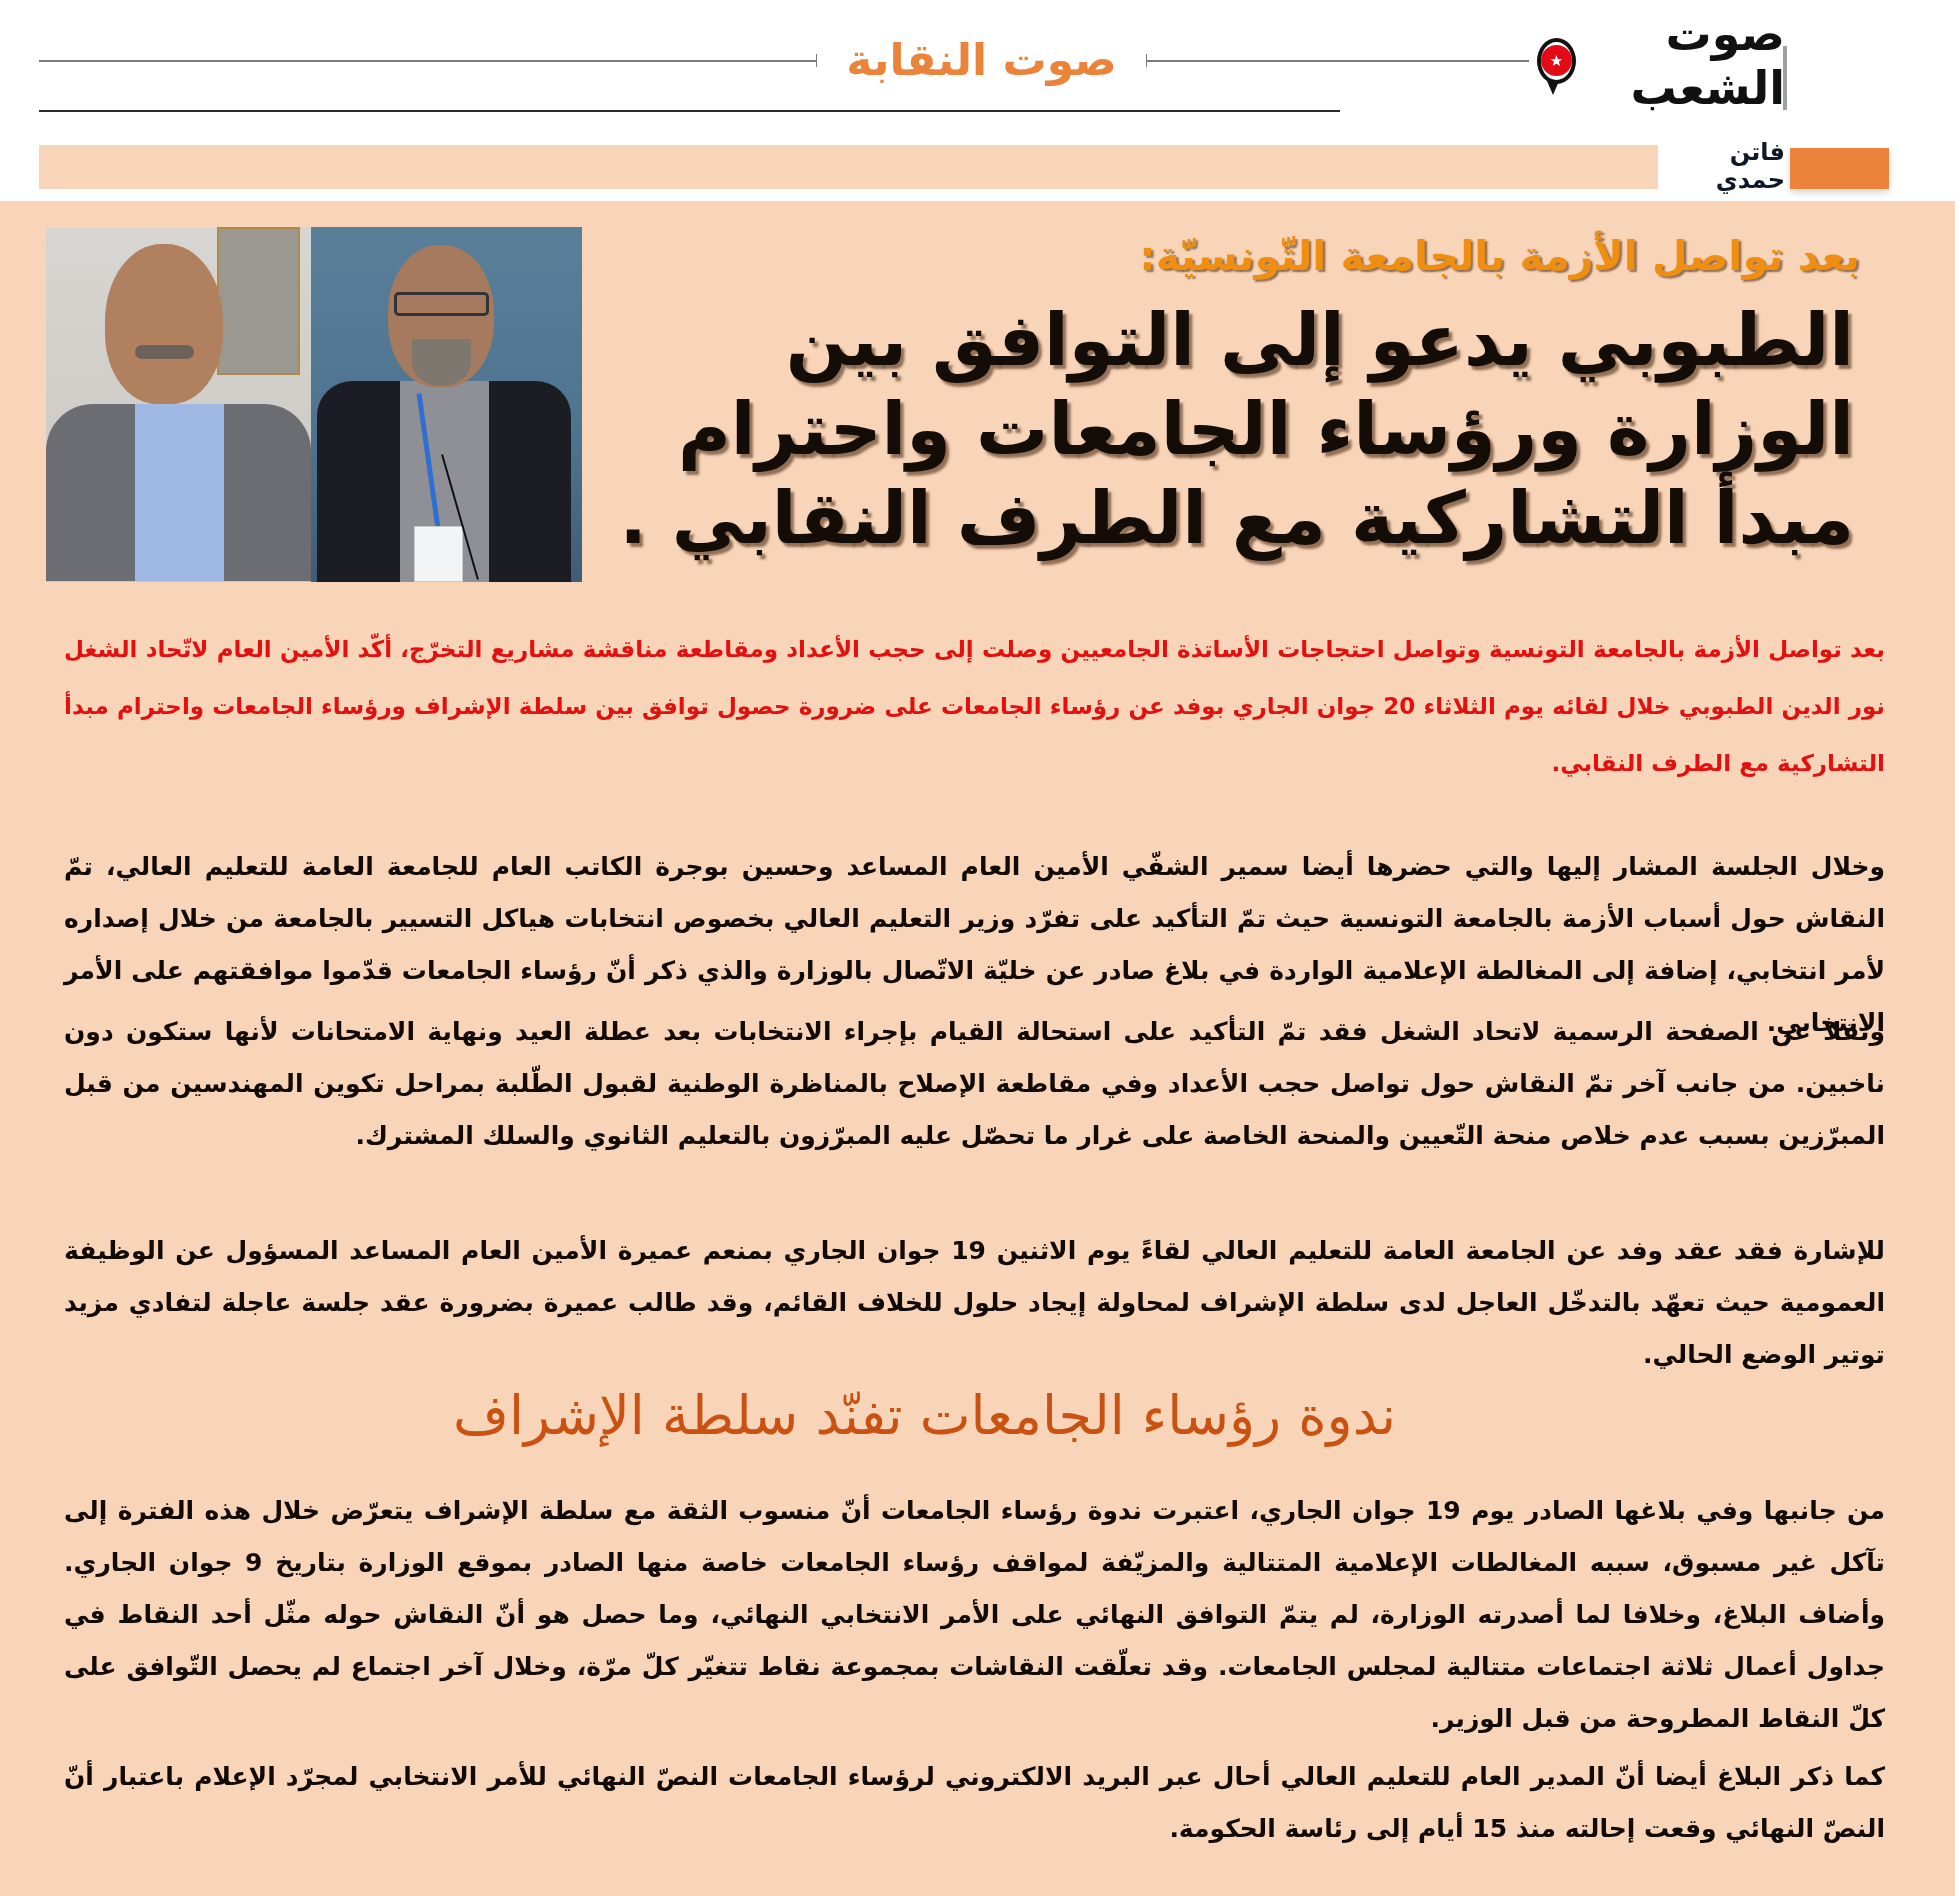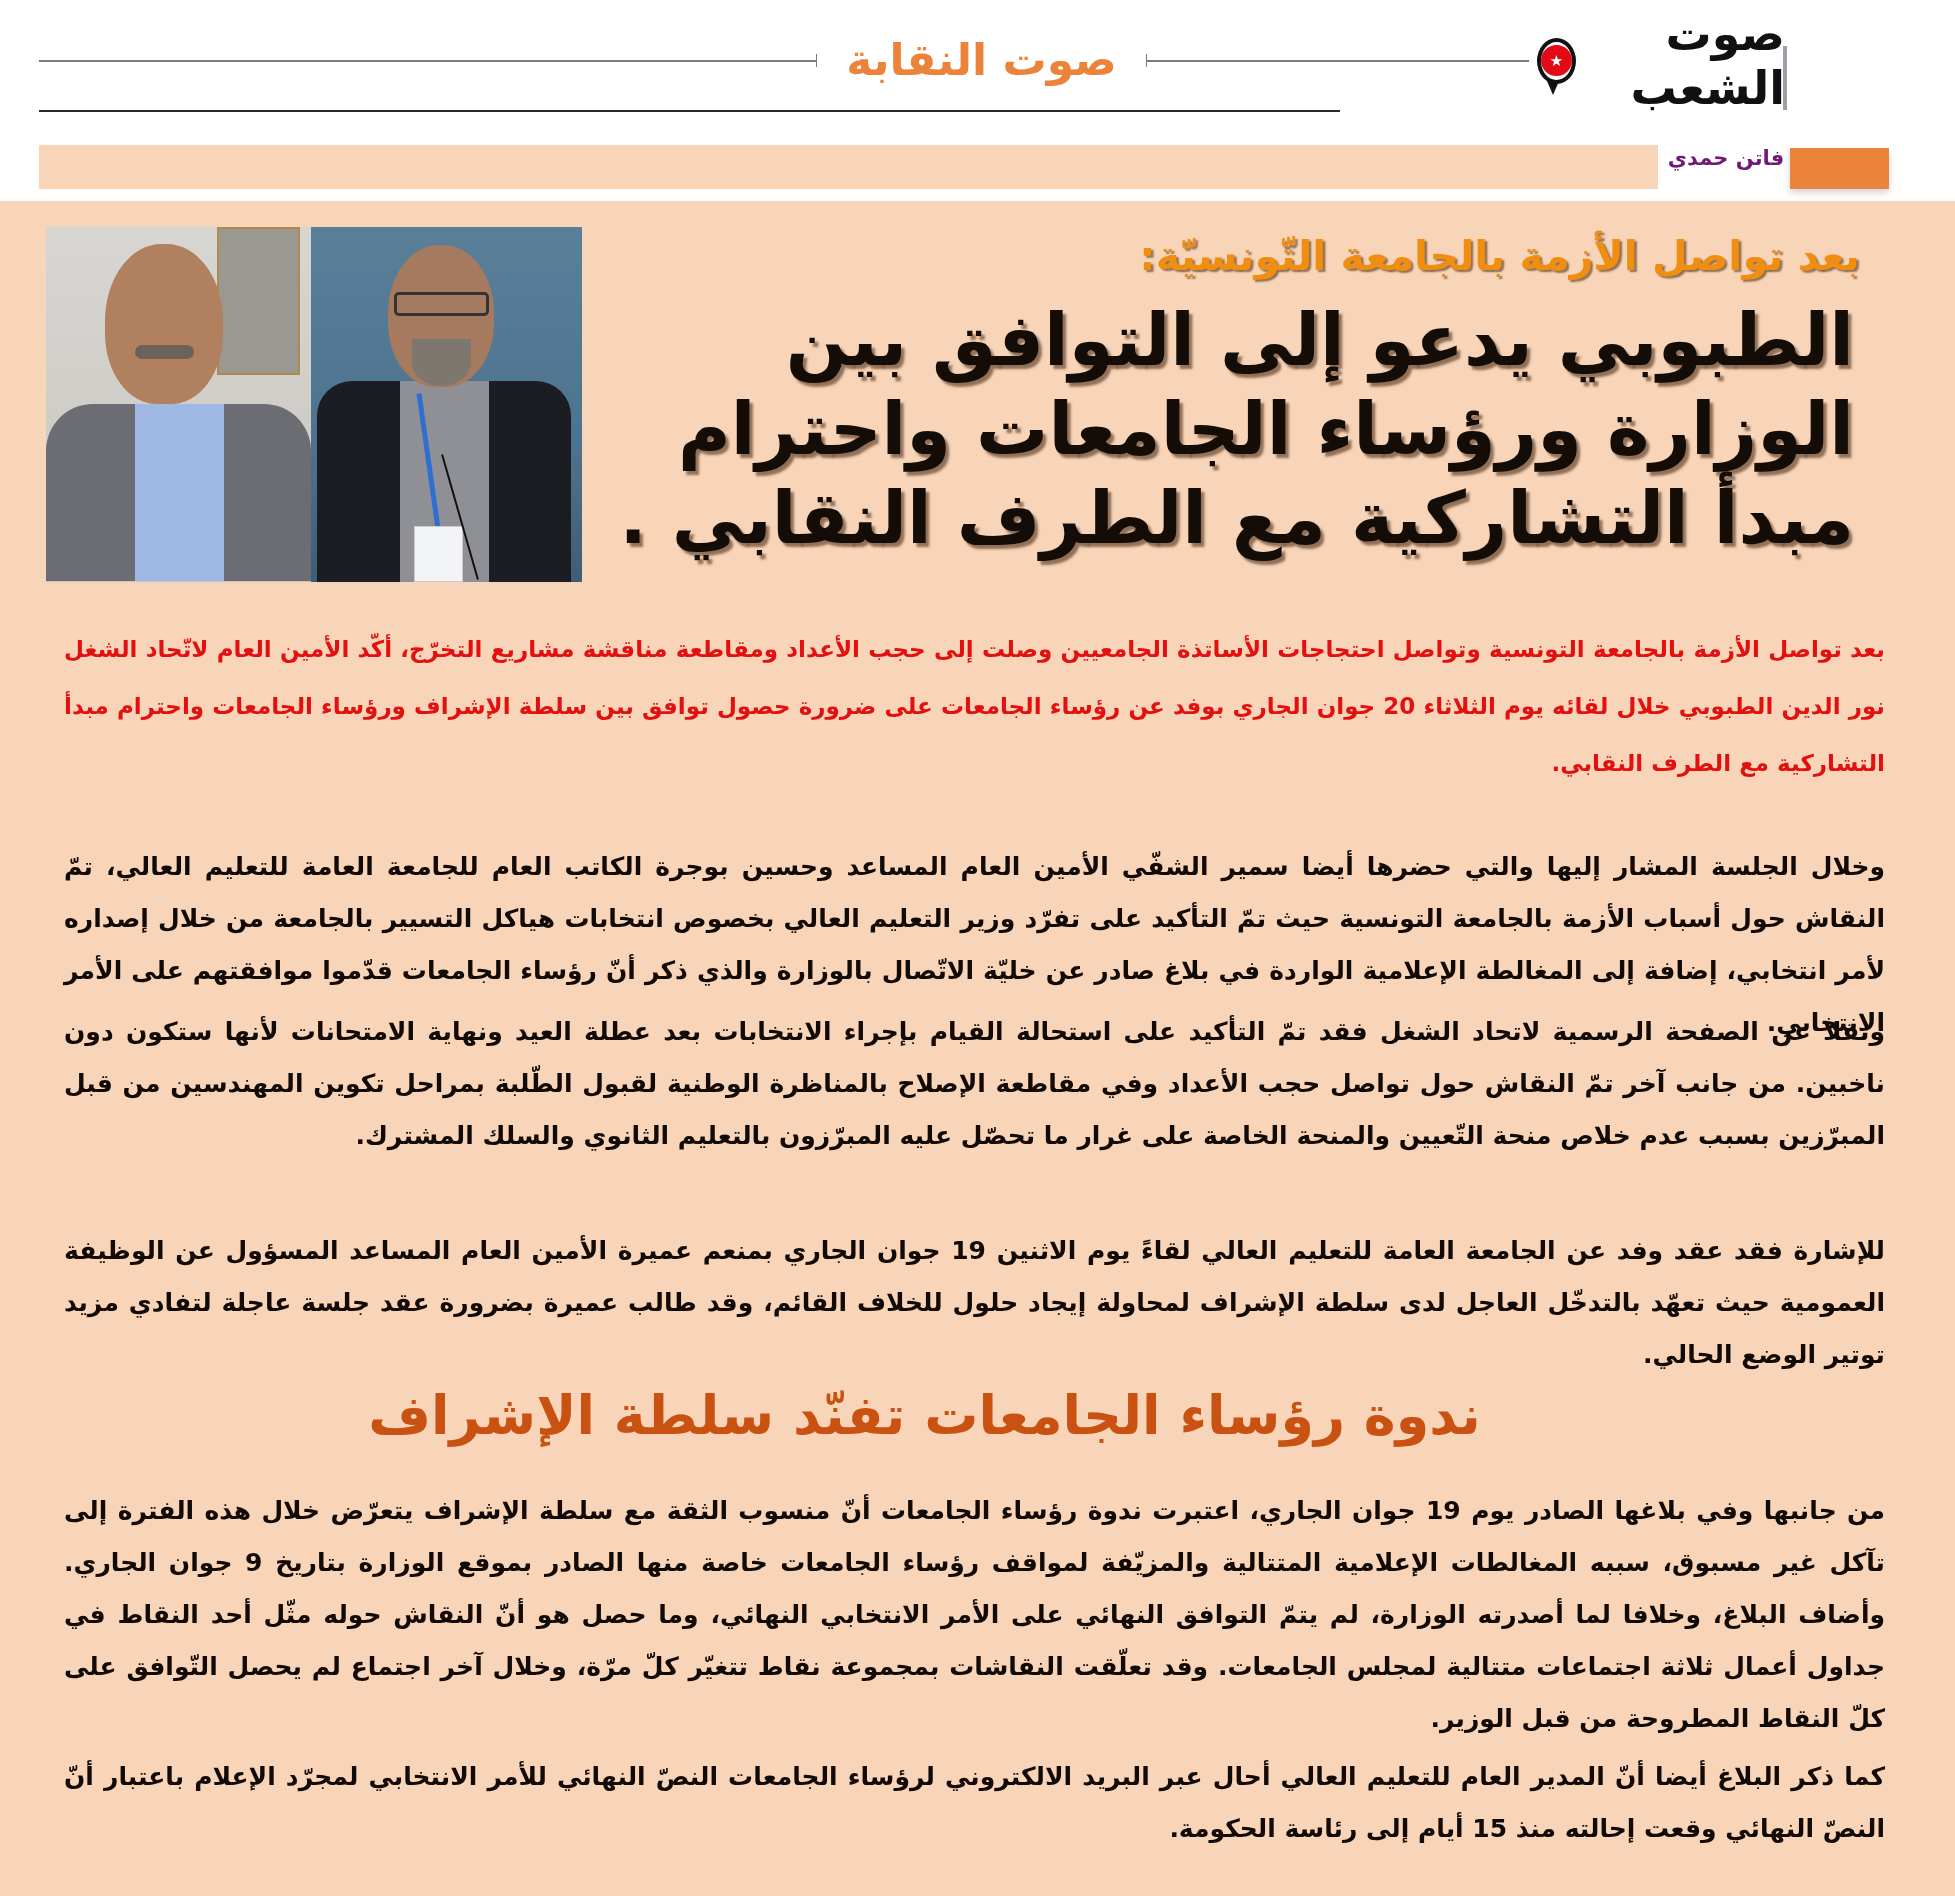--- a/index.html
+++ b/index.html
@@ -42,23 +42,23 @@
     .logo-badge::after {
       content: ""; position: absolute; bottom: -15.4px; left: 6px; width: 0; height: 0;
       border-left: 6px solid transparent; border-right: 6px solid transparent; border-top: 14px solid #111;
     }
     .logo-divider { position: absolute; left: 1783px; top: 46px; width: 3.5px; height: 64px; background: #9aa0a6; }
 
     .author-bar {
       position: absolute; left: 39px; top: 145px; width: 1619px; height: 44px; background: #f8d5b8;
     }
     .author-name {
-      position: absolute; left: 1667px; top: 136px; width: 118px; height: 44px;
+      position: absolute; left: 1667px; top: 144px; width: 118px; height: 44px;
       display: flex; align-items: center; justify-content: center;
-      font-size: 21px; font-weight: bold; color: #701a75;
+      font-size: 24px; font-weight: bold; color: #0f172a;
     }
     .author-tab {
       position: absolute; left: 1790px; top: 148px; width: 99px; height: 41px; background: #ec833a;
       box-shadow: 0 3.5px 7px rgba(0,0,0,0.18);
     }
 
     .main {
       position: absolute; left: 0; top: 201px; width: 1955px; height: 1696px; background: #f8d5b8;
     }
     .photo {
@@ -106,21 +106,21 @@
     }
     .body-para {
       position: absolute; right: 70px; width: 1821px; text-align: justify; text-align-last: right;
       font-size: 25px; line-height: 52px; font-weight: bold; color: #120a06;
     }
     .p1 { top: 816px; }
     .p2 { top: 981px; }
     .p3 { top: 1200px; }
     .subhead {
       position: absolute; left: 0; width: 1849px; top: 1384px; text-align: center;
-      font-size: 54px; font-weight: bold; color: #c95213;
+      font-size: 54px; font-weight: normal; color: #c95213;
     }
     .p4 { top: 1460px; }
     .p5 { top: 1726px; }
   </style>
 </head>
 <body>
 
 <div class="header">
   <div class="rule-top"></div>
   <div class="rule-bottom"></div>

